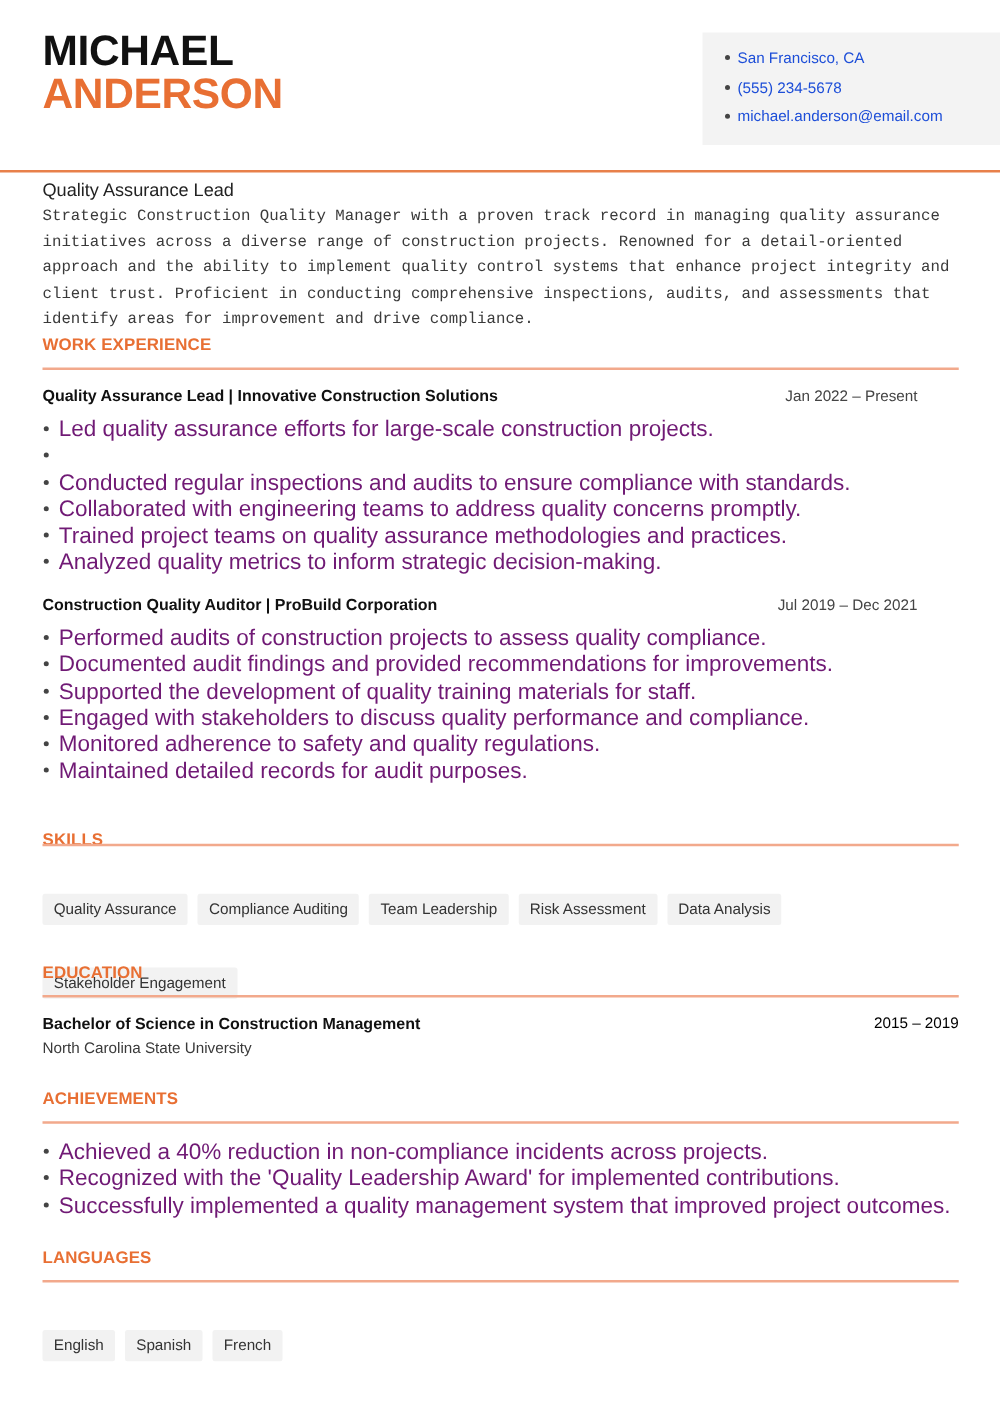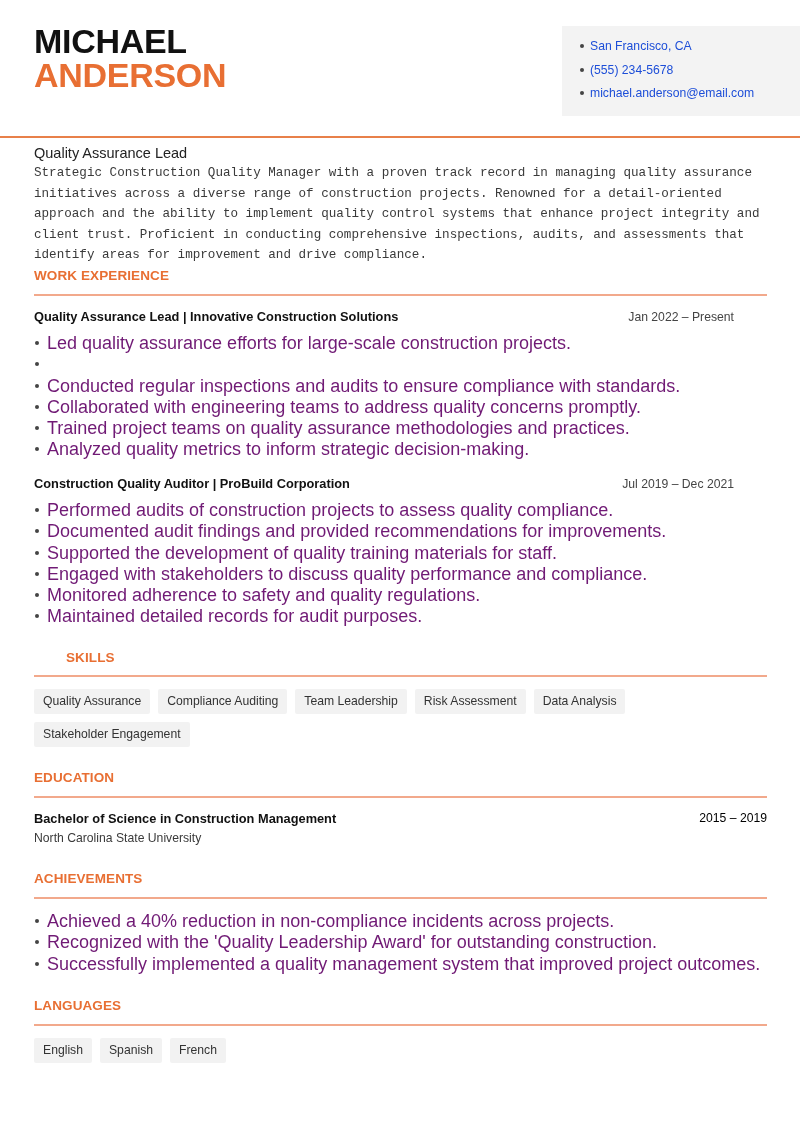--- a/index.html
+++ b/index.html
@@ -21,21 +21,21 @@
   .section-rule { position: absolute; left: 34px; width: 733px; height: 2px; background: #F2A98C; }
 
   .job-head { position: absolute; left: 34px; width: 733px; font-size: 12.8px; font-weight: 700; color: #111111; }
   .job-date { position: absolute; right: 33px; font-size: 12.2px; color: #444444; font-weight: 400; }
 
   .bullet-list { position: absolute; left: 34px; width: 733px; list-style: none; }
   .bullet-list li { position: relative; padding-left: 13px; font-size: 18px; color: #701a75; height: 21.3px; line-height: 18px; }
   .bullet-list li .dot { position: absolute; left: 1px; top: 7px; width: 4px; height: 4px; border-radius: 50%; background: #444444; }
 
   .tags { position: absolute; left: 34px; width: 740px; display: flex; flex-wrap: wrap; gap: 8px 8px; }
-  .tag { background: #F2F2F2; color: #333333; font-size: 12.2px; padding: 0 9px; height: 25px; line-height: 25px; border-radius: 2px; }
+  .tag { background: #F2F2F2; color: #333333; font-size: 12.2px; padding: 0 9px; height: 25px; line-height: 25px; border-radius: 2px; margin-top: 26px; }
 
   .edu-degree { position: absolute; left: 34px; top: 811px; font-size: 12.8px; font-weight: 700; color: #111111; }
   .edu-date { position: absolute; right: 33px; top: 811px; font-size: 12.2px; color: #000000; }
   .edu-school { position: absolute; left: 34px; top: 831px; font-size: 12.2px; color: #3a3a3a; }
 </style>
 </head>
 <body>
 
 <div class="header">
   <div class="name-first">MICHAEL</div>
@@ -82,42 +82,42 @@
 </div>
 <ul class="bullet-list" style="top:501px;">
   <li><span class="dot"></span><span>Performed audits of construction projects to assess quality compliance.</span></li>
   <li><span class="dot"></span><span>Documented audit findings and provided recommendations for improvements.</span></li>
   <li><span class="dot"></span><span>Supported the development of quality training materials for staff.</span></li>
   <li><span class="dot"></span><span>Engaged with stakeholders to discuss quality performance and compliance.</span></li>
   <li><span class="dot"></span><span>Monitored adherence to safety and quality regulations.</span></li>
   <li><span class="dot"></span><span>Maintained detailed records for audit purposes.</span></li>
 </ul>
 
-<div class="section-title" style="top:650px;margin-left:32px;">SKILLS</div>
+<div class="section-title" style="top:664px;">SKILLS</div>
 <div class="section-rule" style="top:675px;"></div>
 <div class="tags" style="top:689px;">
   <span class="tag">Quality Assurance</span>
   <span class="tag">Compliance Auditing</span>
   <span class="tag">Team Leadership</span>
   <span class="tag">Risk Assessment</span>
   <span class="tag">Data Analysis</span>
   <span class="tag">Stakeholder Engagement</span>
 </div>
 
 <div class="section-title" style="top:770px;">EDUCATION</div>
 <div class="section-rule" style="top:796px;"></div>
 <div class="edu-degree">Bachelor of Science in Construction Management</div>
 <div class="edu-date">2015 – 2019</div>
 <div class="edu-school">North Carolina State University</div>
 
 <div class="section-title" style="top:871px;">ACHIEVEMENTS</div>
 <div class="section-rule" style="top:897px;"></div>
 <ul class="bullet-list" style="top:912px;">
   <li><span class="dot"></span><span>Achieved a 40% reduction in non-compliance incidents across projects.</span></li>
-  <li><span class="dot"></span><span>Recognized with the 'Quality Leadership Award' for outstanding construction.</span></li>
+  <li><span class="dot"></span><span>Recognized with the 'Quality Leadership Award' for implemented contributions.</span></li>
   <li><span class="dot"></span><span>Successfully implemented a quality management system that improved project outcomes.</span></li>
 </ul>
 
 <div class="section-title" style="top:998px;">LANGUAGES</div>
 <div class="section-rule" style="top:1024px;"></div>
 <div class="tags" style="top:1038px;">
   <span class="tag">English</span>
   <span class="tag">Spanish</span>
   <span class="tag">French</span>
 </div>

